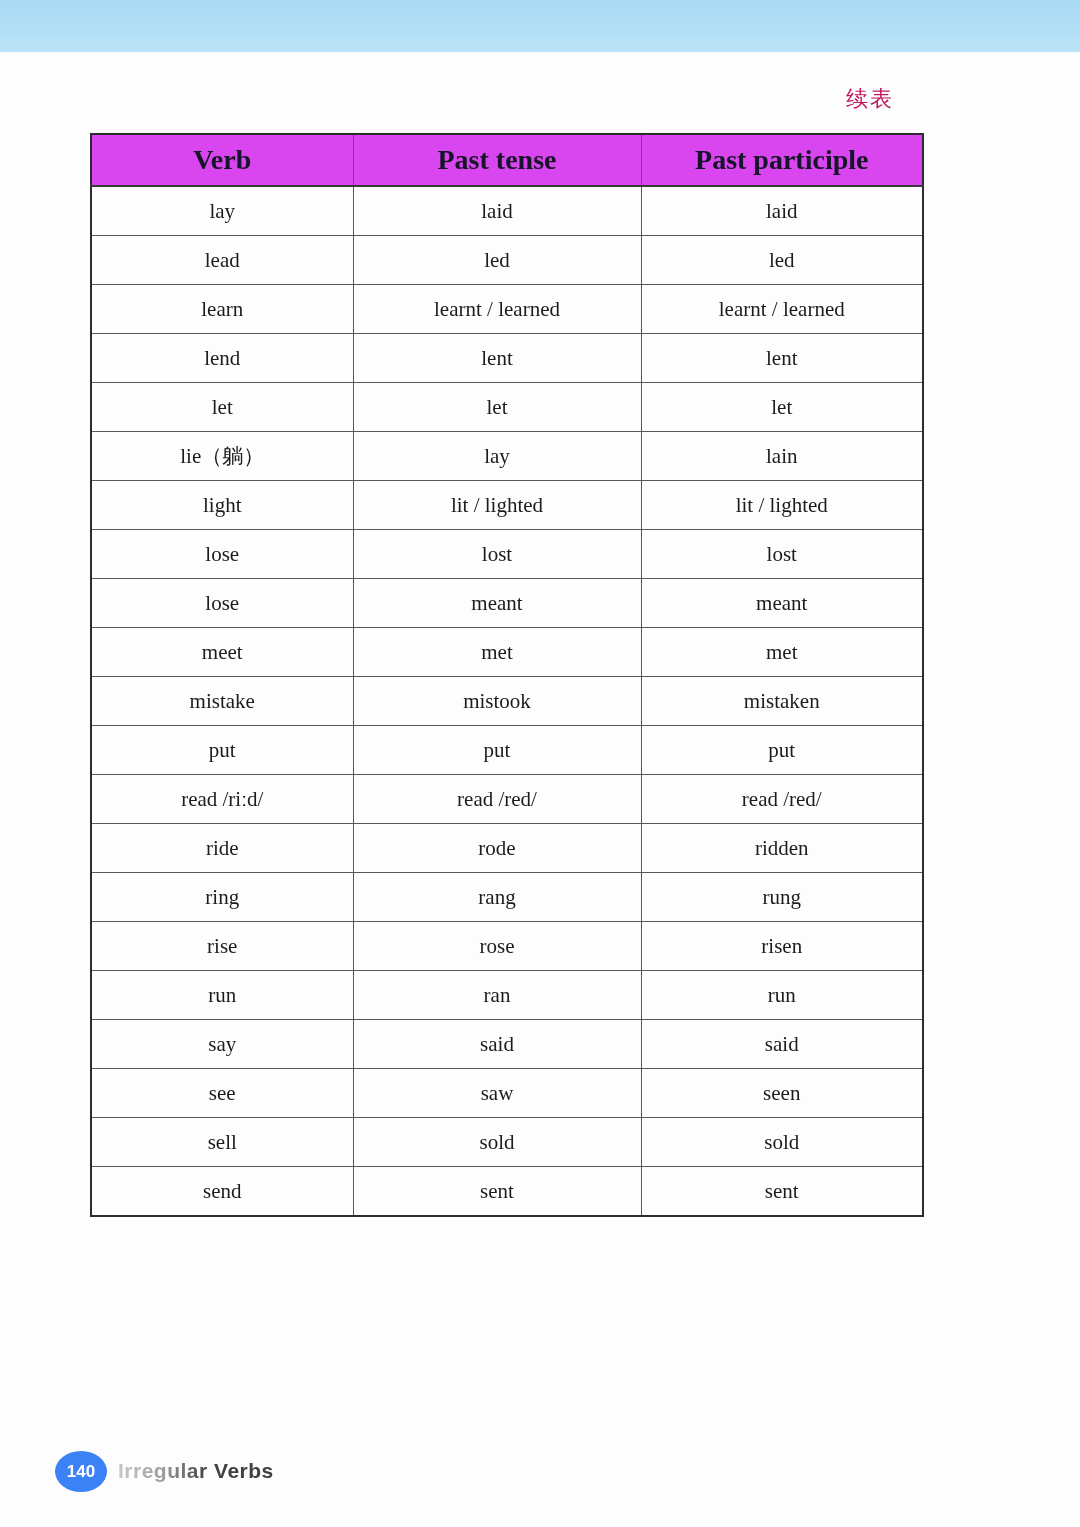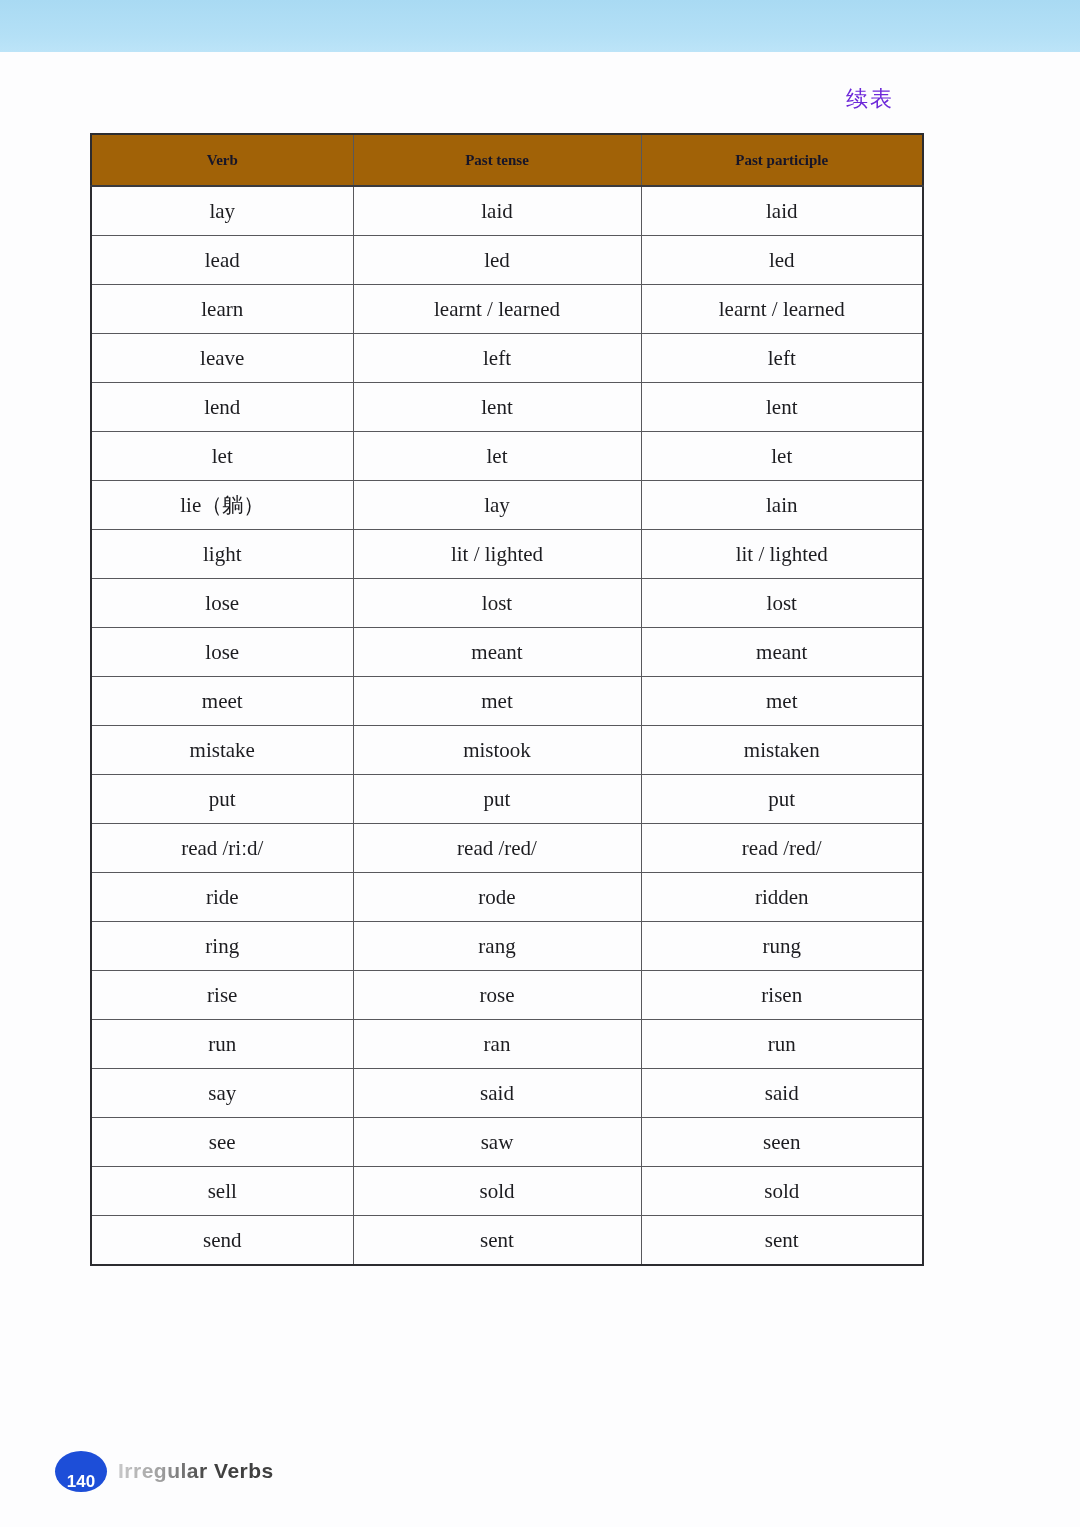--- a/index.html
+++ b/index.html
@@ -16,21 +16,21 @@
   .top-band {
     position: absolute; top: 0; left: 0;
     width: 1080px; height: 52px;
     background: linear-gradient(180deg, #a9daf3 0%, #b4e0f6 70%, #bce4f8 100%);
   }
 
   
   .continued-label {
     position: absolute; top: 84px; right: 186px;
     font-family: "Liberation Sans", sans-serif;
-    font-size: 22px; color: #6d28d9;
+    font-size: 22px; color: #be185d;
     letter-spacing: 2px;
   }
 
   
   table.verbs {
     position: absolute; left: 90px; top: 133px;
     width: 832px;
     border-collapse: collapse;
     table-layout: fixed;
     border: 2.5px solid #2c2c30;
@@ -38,40 +38,40 @@
   table.verbs th, table.verbs td {
     border: 1.5px solid #58585c;
     text-align: center;
     vertical-align: middle;
     padding: 0;
     overflow: hidden;
     white-space: nowrap;
   }
   table.verbs th {
     height: 50px;
-    background: #a16207;
-    font-size: 15px;
+    background: #d946ef;
+    font-size: 28px;
     font-weight: bold;
     color: #161529;
     border-bottom: 2px solid #3a3a3e;
   }
   table.verbs td {
     height: 48px;
     font-size: 21px;
     color: #1c1c20;
     background: #fdfdfe;
   }
 
   
   .page-pill {
     position: absolute; left: 55px; top: 1451px;
     width: 52px; height: 41px;
-    background: #1d4ed8;
+    background: #3b82f6;
     border-radius: 50%;
-    display: flex; align-items: flex-end; justify-content: center;
+    display: flex; align-items: center; justify-content: center;
   }
   .page-pill span {
     color: #ffffff;
     font-family: "Liberation Sans", sans-serif;
     font-size: 17px; font-weight: bold;
   }
   .section-title {
     position: absolute; left: 118px; top: 1459px;
     font-family: "Liberation Sans", sans-serif;
     font-size: 21px; font-weight: bold;
@@ -113,25 +113,20 @@
           <td>lead</td>
           <td>led</td>
           <td>led</td>
         </tr>
       <tr>
           <td>learn</td>
           <td>learnt / learned</td>
           <td>learnt / learned</td>
         </tr>
       <tr>
-          <td>leave</td>
-          <td>left</td>
-          <td>left</td>
-        </tr>
-      <tr>
           <td>lend</td>
           <td>lent</td>
           <td>lent</td>
         </tr>
       <tr>
           <td>let</td>
           <td>let</td>
           <td>let</td>
         </tr>
       <tr>

